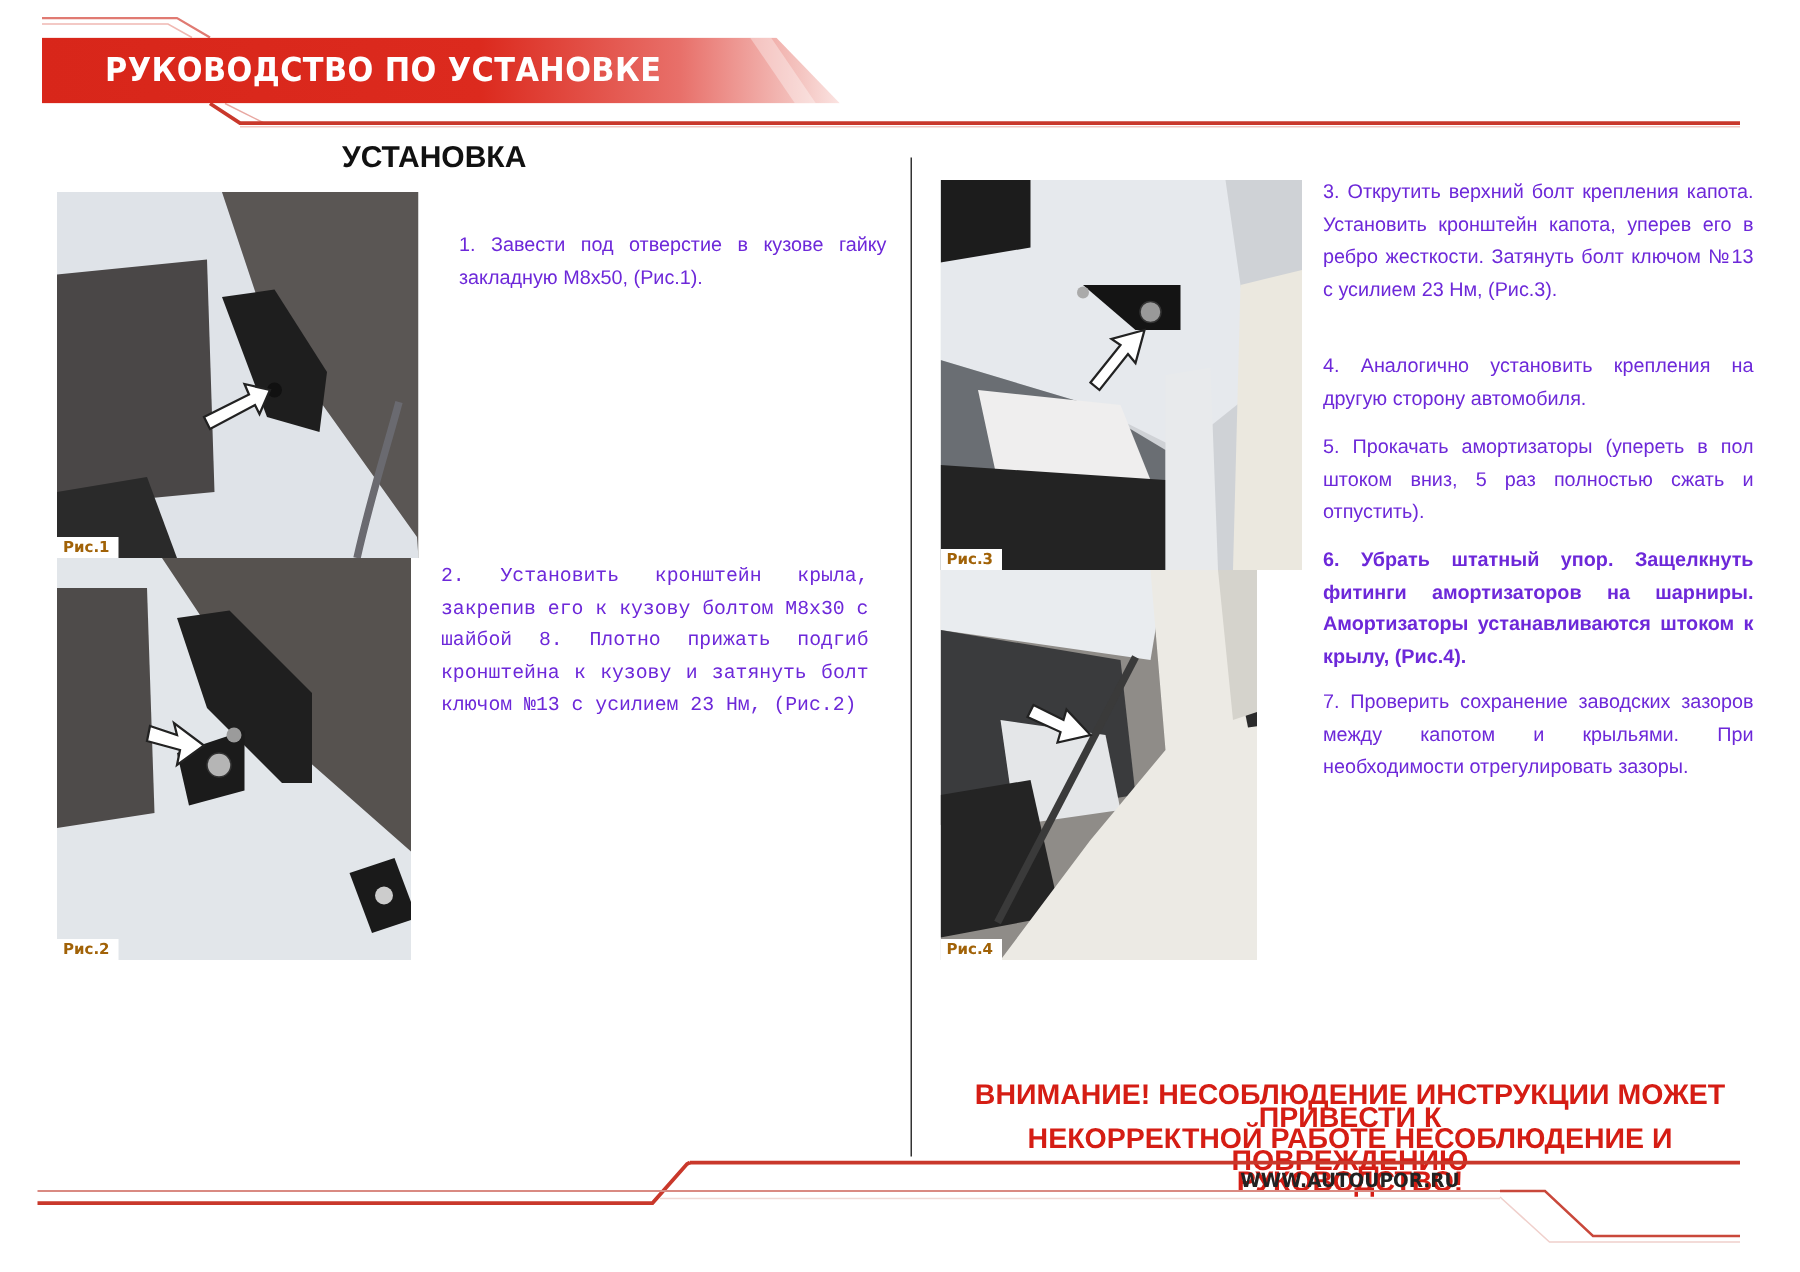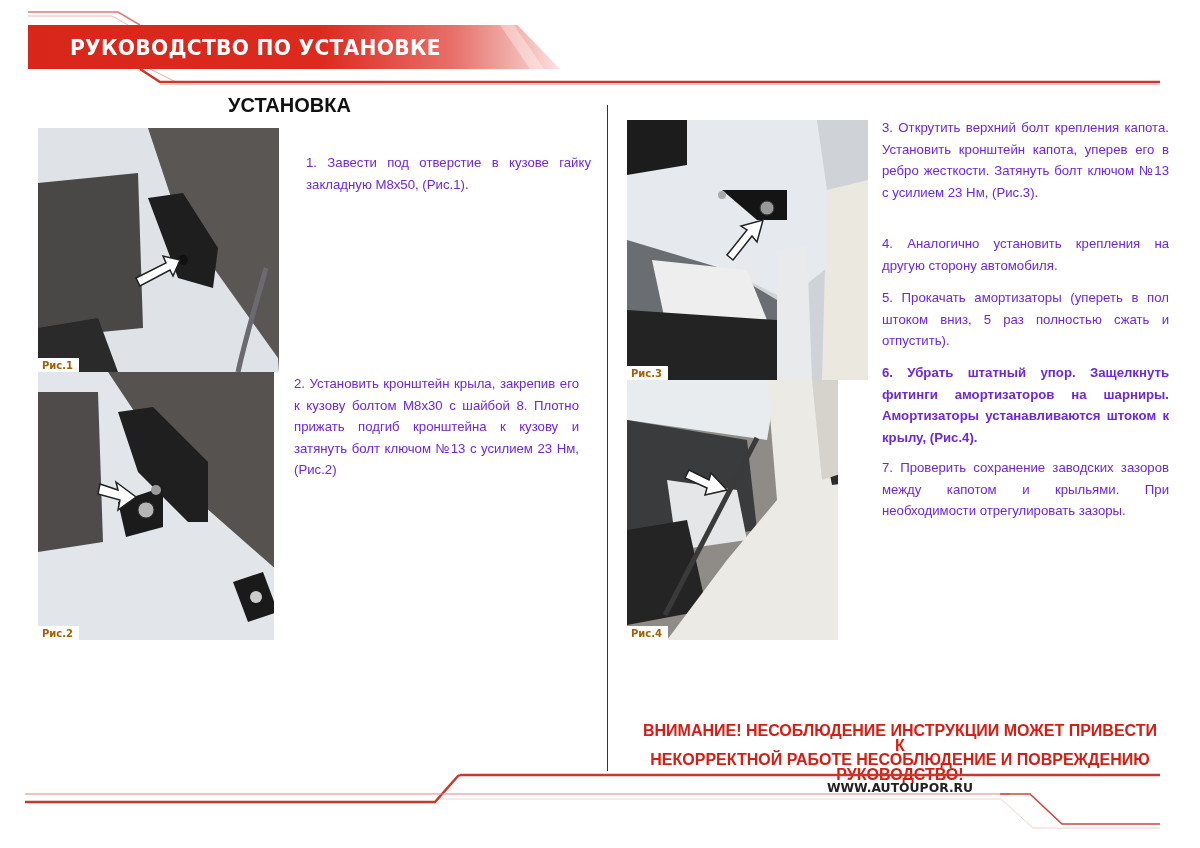--- a/index.html
+++ b/index.html
@@ -9,21 +9,21 @@
   .header-band { left:28px; top:25px; width:532px; height:44px;
     background: linear-gradient(90deg, #d8261a 0%, #dc2a1e 55%, #e8706a 80%, #f4c4c0 95%, #fbe4e2 100%);
     clip-path: polygon(0 0, 92% 0, 100% 100%, 0 100%); }
   .header-title { left:70px; top:35px; font-size:22px; font-weight:bold; color:#ffffff; letter-spacing:0.3px; font-family:"DejaVu Sans", sans-serif; transform:scaleX(0.92); transform-origin:left; }
   .section-title { left:228px; top:94px; font-size:20px; font-weight:bold; color:#111; font-family:"Liberation Sans", sans-serif;text-align:right; }
   .photo { overflow:hidden; }
   .photo svg { display:block; }
   .fig-label { position:absolute; left:0; bottom:0; background:#ffffff; font-weight:bold; font-size:10px; padding:2px 6px 1px 4px; color:#a16207; font-family:"DejaVu Sans", sans-serif; }
   .step { position:absolute; font-size:13.2px; line-height:21.5px; text-align:justify; color:#6d28d9; font-family:"Liberation Sans", sans-serif; }
   .divider { left:607px; top:105px; width:1px; height:666px; background:#333; }
-  .warning { left:640px; top:724px; width:520px; text-align:center; color:#d51d14; font-weight:bold; font-size:16px; line-height:14.5px; font-family:"Liberation Sans", sans-serif; }
+  .warning { left:640px; top:724px; width:520px; text-align:center; color:#d51d14; font-weight:bold; font-size:19px; line-height:14.5px; font-family:"Liberation Sans", sans-serif; }
   .website { left:790px; top:780px; width:220px; text-align:center; font-weight:bold; font-size:13px; color:#222; font-family:"DejaVu Sans", sans-serif; transform:scaleX(0.95); }
 </style>
 </head>
 <body>
 
 <svg class="abs" style="left:0;top:0" width="1200" height="100">
 
   <polyline points="28,12 118,12 140,25" fill="none" stroke="#e07a72" stroke-width="1.5"></polyline>
   <polyline points="28,16 112,16 128,25" fill="none" stroke="#f0b8b2" stroke-width="1"></polyline>
 
@@ -66,21 +66,21 @@
     <circle cx="108" cy="138" r="8" fill="#b5b5b5" stroke="#333"></circle>
     <circle cx="118" cy="118" r="5" fill="#9b9b9b"></circle>
     <polygon points="195,210 225,200 240,240 210,250" fill="#1a1a1a"></polygon>
     <circle cx="218" cy="225" r="6" fill="#ccc"></circle>
     <polygon points="62,112 80,118 78,110 98,125 80,138 82,128 60,122" fill="#fff" stroke="#222" stroke-width="1.5"></polygon>
   </svg>
   <div class="fig-label">Рис.2</div>
 </div>
 
 <div class="step" style="left:306px;top:130px;width:285px;margin-top:22px;">1. Завести под отверстие в кузове гайку закладную М8х50, (Рис.1).</div>
-<div class="step" style="left:294px;top:373px;width:285px;">2. Установить кронштейн крыла, закрепив его к кузову болтом М8х30 с шайбой 8. Плотно прижать подгиб кронштейна к кузову и затянуть болт ключом №13 с усилием 23 Нм, (Рис.2)</div>
+<div class="step" style="left:294px;top:373px;width:285px;font-family:Liberation Mono, monospace;">2. Установить кронштейн крыла, закрепив его к кузову болтом М8х30 с шайбой 8. Плотно прижать подгиб кронштейна к кузову и затянуть болт ключом №13 с усилием 23 Нм, (Рис.2)</div>
 
 <div class="abs divider"></div>
 
 <div class="abs photo" style="left:627px;top:120px;width:241px;height:260px;">
   <svg width="241" height="260" viewBox="0 0 241 260">
     <rect width="241" height="260" fill="#cfd2d6"></rect>
     <polygon points="0,0 190,0 210,140 160,180 100,150 0,120" fill="#e6e9ed"></polygon>
     <polygon points="0,0 60,0 60,45 0,55" fill="#1c1c1c"></polygon>
     <polygon points="0,120 100,150 150,180 150,260 0,260" fill="#6a6e73"></polygon>
     <polygon points="25,140 120,150 140,200 40,210" fill="#efeeee"></polygon>

